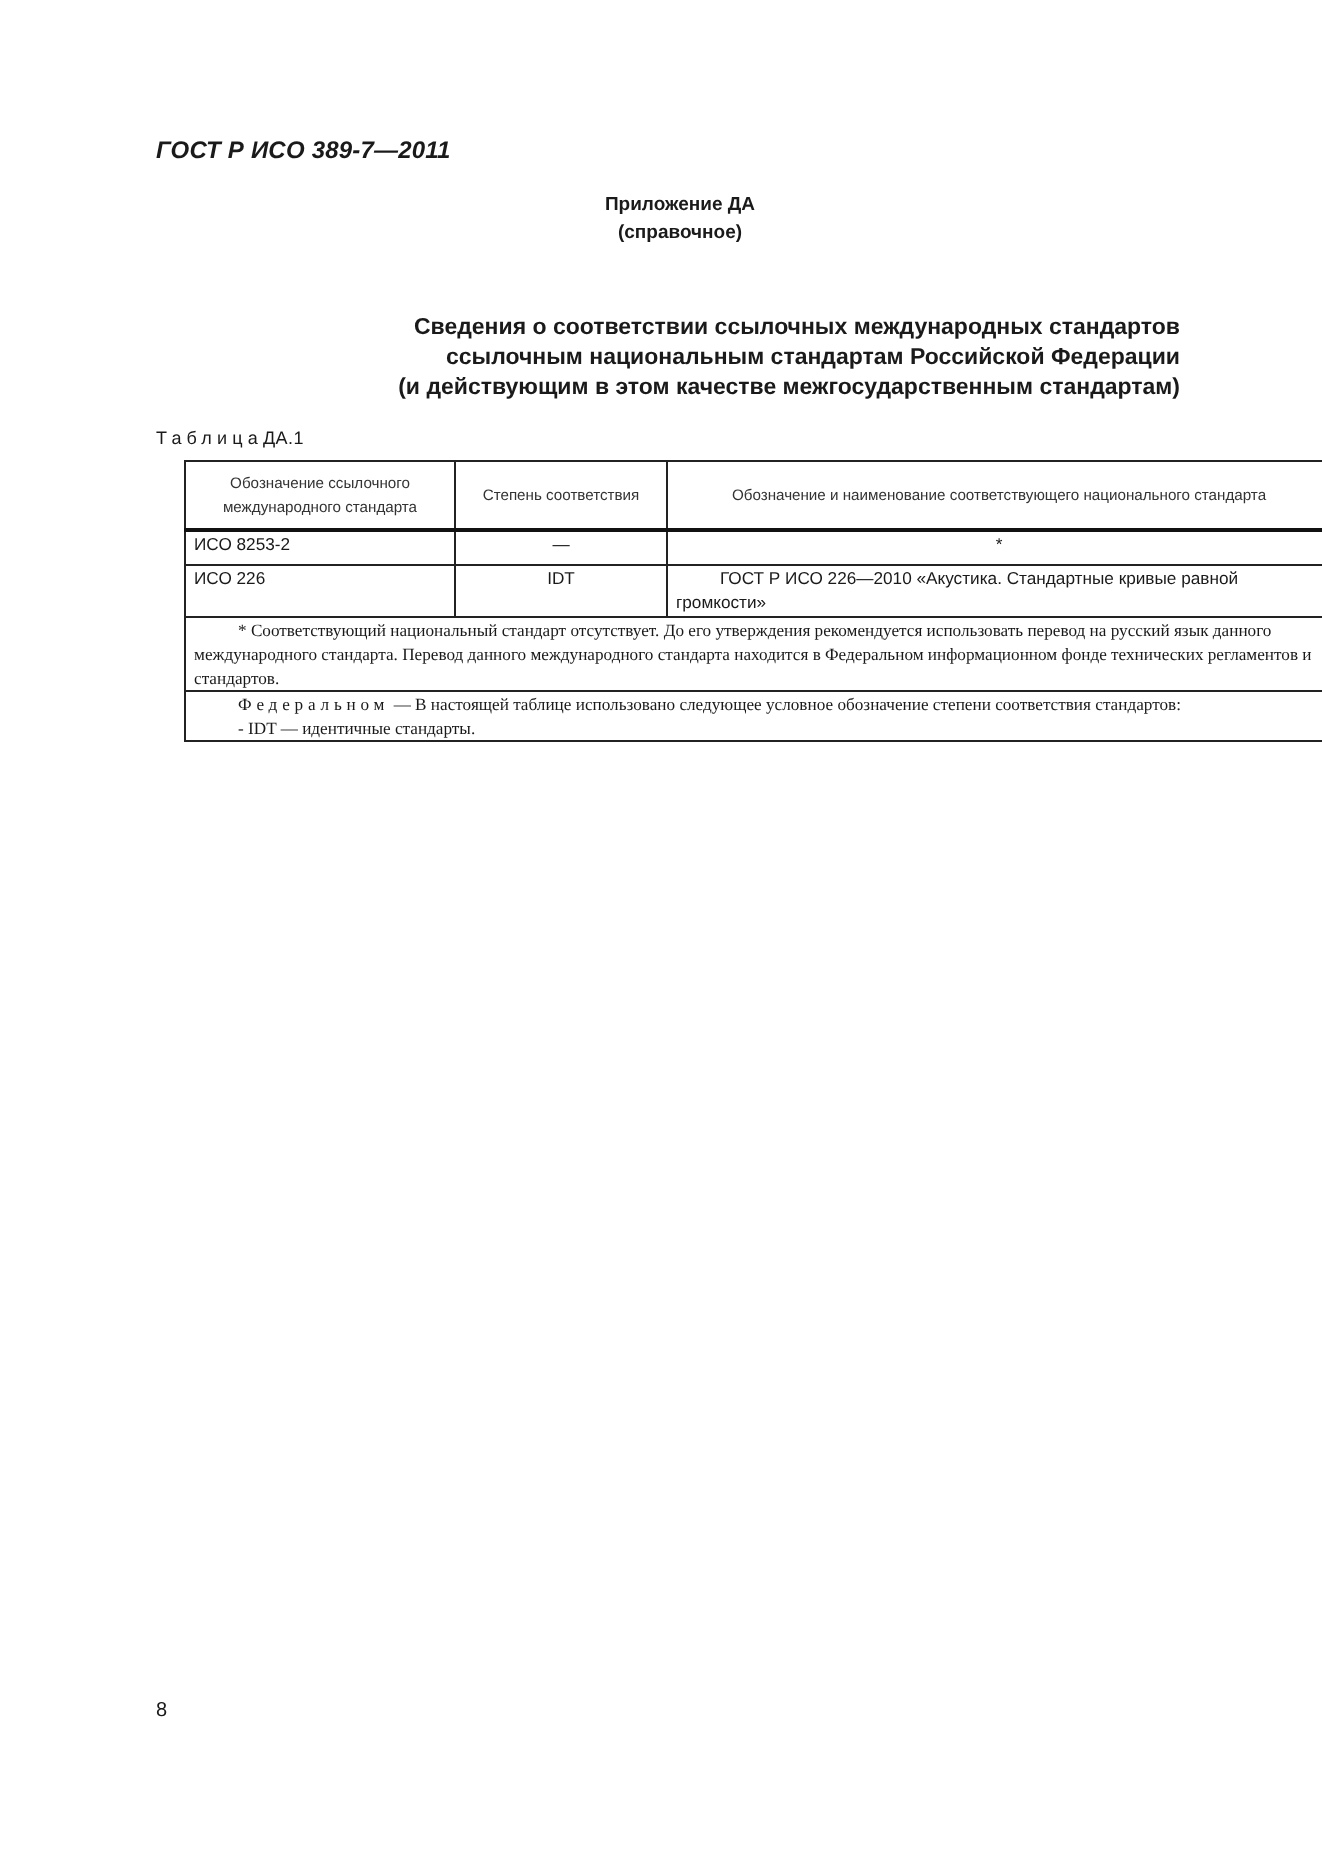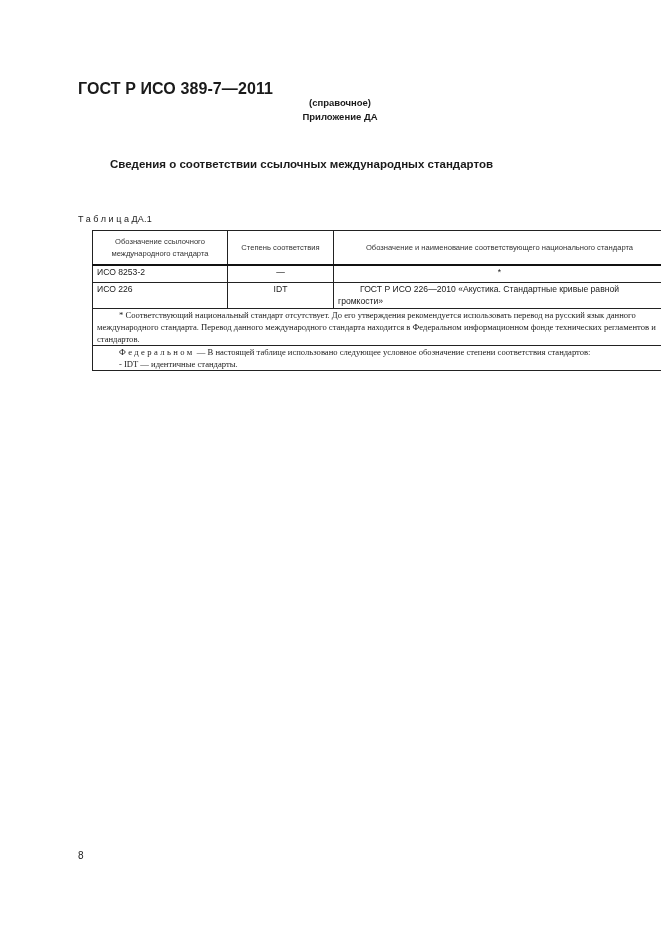--- a/index.html
+++ b/index.html
@@ -2,30 +2,30 @@
 <html><head>
 <meta charset="utf-8">
 <style>
   html, body { margin: 0; padding: 0; }
   body {
     width: 661px; height: 936px; background: #ffffff; position: relative;
     font-family: "Liberation Sans", "DejaVu Sans", sans-serif; color: #1a1a1a;
     overflow: hidden;
   }
   .doc-code {
-    position: absolute; left: 78px; top: 80px;
-    font-size: 16px; font-weight: bold; letter-spacing: 0.1px;
+    position: absolute; left: 78px; top: 68px;
+    font-size: 12px; font-weight: bold; letter-spacing: 0.1px; font-style: italic;
   }
   .appendix {
     position: absolute; left: 240px; width: 200px; top: 96px;
     text-align: center; font-size: 9.5px; font-weight: bold; line-height: 14px;
   }
   .title {
     position: absolute; left: 110px; width: 480px; top: 157px;
-    text-align: left; font-size: 11.5px; font-weight: bold; line-height: 15px;
+    text-align: right; font-size: 11.5px; font-weight: bold; line-height: 15px;
   }
   .table-caption {
     position: absolute; left: 78px; top: 214px;
     font-size: 9px; letter-spacing: 0.2px; text-align: center;
   }
   .table-caption .spaced { letter-spacing: 2.6px; }
   table.dt {
     position: absolute; left: 92px; top: 230px; width: 574px;
     border-collapse: collapse; font-size: 8.6px; line-height: 12px;
   }
@@ -46,26 +46,28 @@
   .page-num {
     position: absolute; left: 78px; top: 850px; font-size: 10px;
   }
 </style>
 </head>
 <body>
 
 <div class="doc-code">ГОСТ Р ИСО 389-7—2011</div>
 
 <div class="appendix">
+  <div>Приложение ДА</div>
   <div>(справочное)</div>
-  <div>Приложение ДА</div>
 </div>
 
 <div class="title">
   <div>Сведения о соответствии ссылочных международных стандартов</div>
+  <div>ссылочным национальным стандартам Российской Федерации</div>
+  <div>(и действующим в этом качестве межгосударственным стандартам)</div>
 </div>
 
 <div class="table-caption">
   <span class="spaced">Таблица</span><span>ДА.1</span>
 </div>
 
 <table class="dt">
   <thead>
     <tr>
       <th class="c1">Обозначение ссылочного международного стандарта</th>

